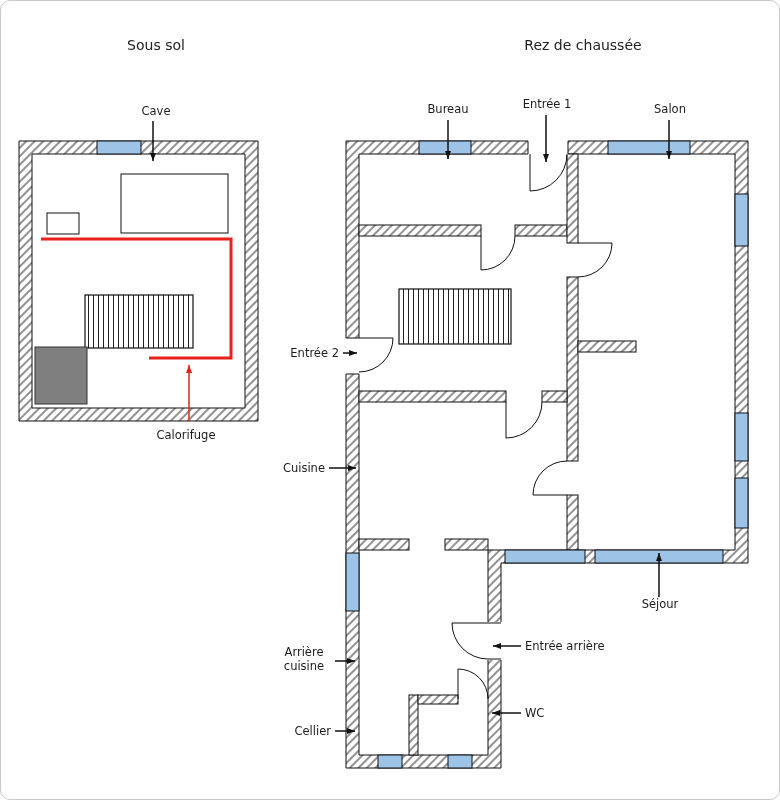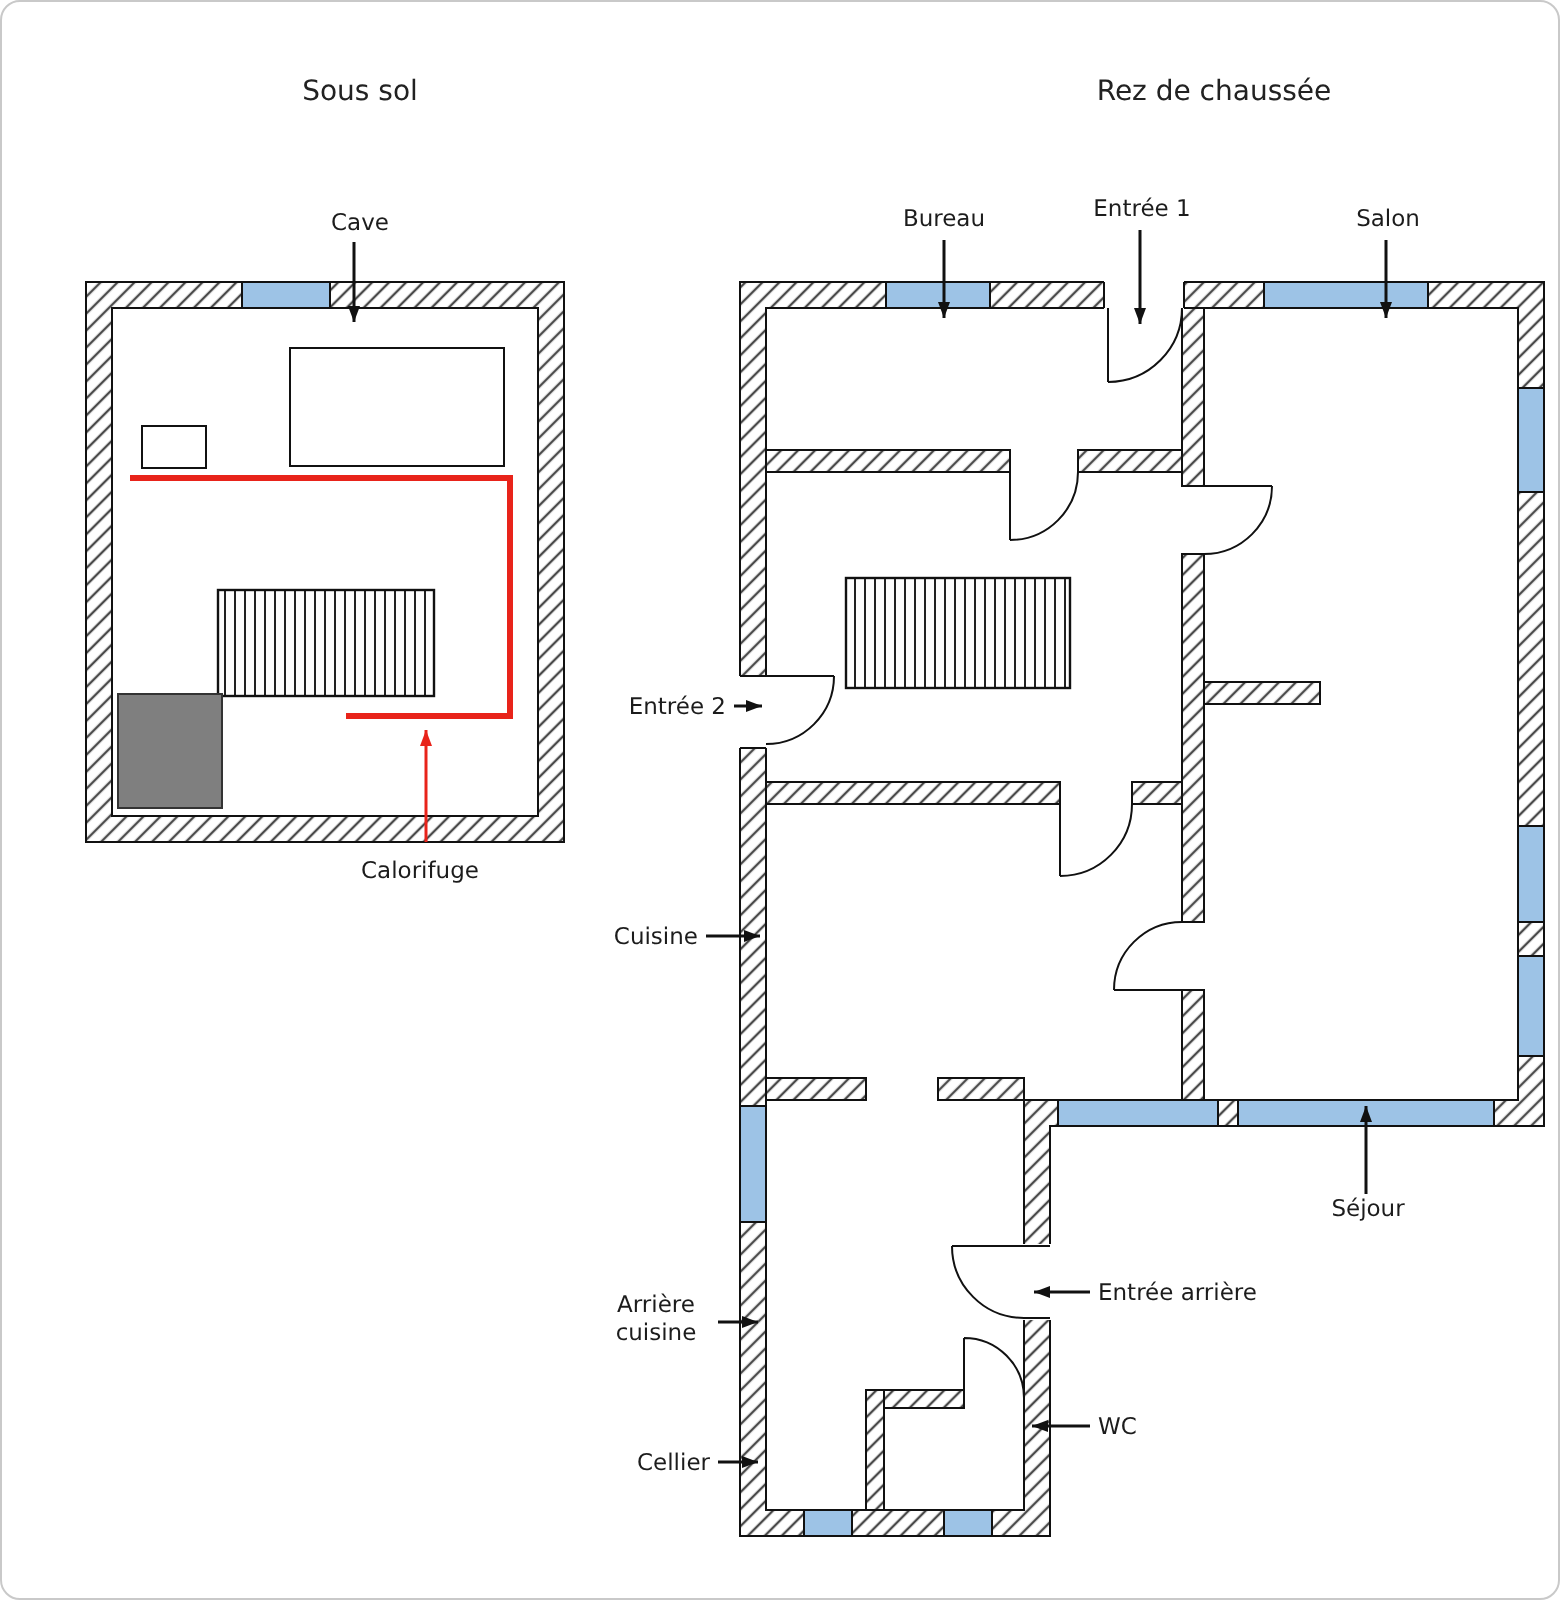--- a/index.html
+++ b/index.html
@@ -5,21 +5,20 @@
   html,body{margin:0;padding:0;background:#fff;}
   .canvas{
     position:relative;
     width:780px;height:800px;
     box-sizing:border-box;
     border:1px solid #c9c9c9;
     border-radius:10px;
     background:#fff;
     overflow:hidden;
     font-family:"DejaVu Sans", sans-serif;
-    padding-left:24px;
   }
   svg{display:block;}
   text{
     font-family:"DejaVu Sans", sans-serif;
     font-size:11.5px;
     fill:#1c1c1c;
   }
   text.title{font-size:14px;fill:#222;}
 </style>
 </head>

